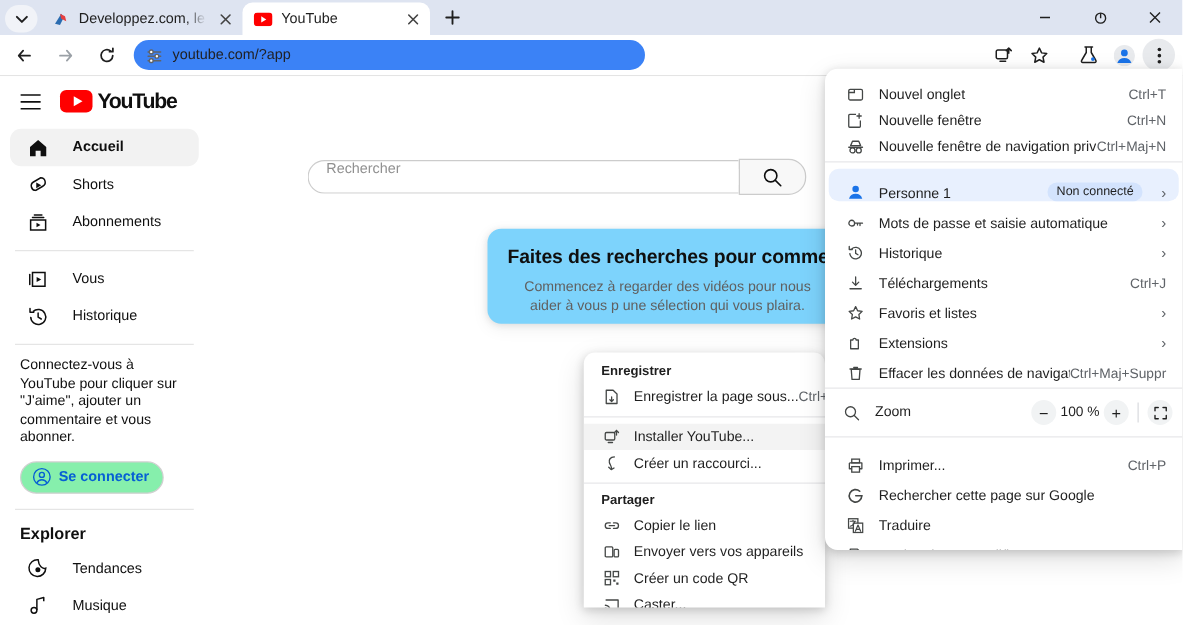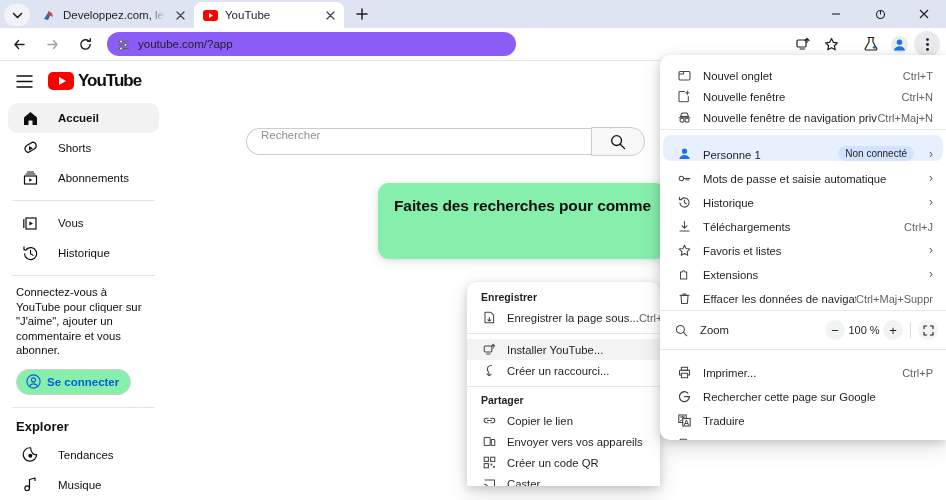--- a/index.html
+++ b/index.html
@@ -53,21 +53,21 @@
 
   .toolbar {
     position: absolute; left: 0; top: 28px; width: 946px; height: 33px;
     background: #ffffff; display: flex; align-items: center;
     border-bottom: 1px solid #e4e4e4;
   }
   .tbtn { width: 28px; height: 28px; margin-left: 5px; border-radius: 14px;
           display: flex; align-items: center; justify-content: center; cursor: pointer; }
   .omnibox {
     margin-left: 8px; height: 24px; flex: 1 1 auto; max-width: 700px;
-    background: #8b5cf6; border-radius: 12px;
+    background: #3b82f6; border-radius: 12px;
     display: flex; align-items: center; padding: 0 10px; gap: 8px;
     font-size: 11.5px; color: #202124; cursor: text;
   }
   .omnispacer { flex: 1 1 auto; }
   .tbtn-right { width: 26px; height: 26px; border-radius: 13px;
           display: flex; align-items: center; justify-content: center; cursor: pointer; margin-right: 2px; }
   .tbtn-right.active { background: #e8eaed; }
 
   
   .page { position: absolute; left: 0; top: 61px; width: 946px; height: 439px; background: #ffffff; overflow: hidden; }
@@ -95,22 +95,22 @@
   .sb-item.sel { background: #f2f2f2; font-weight: bold; }
   .sb-icon { width: 20px; height: 20px; display: flex; align-items: center; justify-content: center; flex: none; }
   .sb-sep { height: 1px; background: #e5e5e5; margin: 7px 12px 7px 12px; }
   .sb-note { font-size: 11.3px; line-height: 14.5px; color: #0f0f0f; padding: 2px 16px 0 16px; }
   .sb-signin { margin: 11px 0 0 16px; display: inline-flex; align-items: center; gap: 6px;
     border: 1px solid #d0d0d0; border-radius: 16px; height: 26px; padding: 0 11px 0 9px;
     color: #065fd4; font-size: 11.5px; font-weight: bold; cursor: pointer; background: #86efac; }
   .sb-title { font-size: 13px; font-weight: bold; color: #0f0f0f; padding: 4px 0 6px 16px; }
 
   .yt-card {
-    position: absolute; left: 378px; top: 122px; width: 288px; height: 76px;
-    background: #86efac; border-radius: 11px;
+    position: absolute; left: 390px; top: 122px; width: 288px; height: 76px;
+    background: #7dd3fc; border-radius: 11px;
     box-shadow: 0 1px 6px rgba(0,0,0,.10), 0 4px 14px rgba(0,0,0,.06);
     padding: 14px 16px 0 16px; text-align: center; overflow: hidden;
   }
   .yt-card h2 { font-size: 15.5px; font-weight: bold; color: #0f0f0f; white-space: nowrap; letter-spacing: -.1px; }
   .yt-card p { font-size: 11.3px; color: #606060; line-height: 15px; margin-top: 8px; }
 
   
   .menu {
     position: absolute; right: 0; top: 55px; width: 286px; height: 385px;
     background: #ffffff; border-radius: 10px 0 0 10px;
@@ -406,20 +406,21 @@
         <span>Musique</span>
       </div>
       <div class="sb-item">
         
         
       </div>
     </div>
 
     <div class="yt-card">
       <h2>Faites des recherches pour comme</h2>
+      <p>Commencez à regarder des vidéos pour nous aider à vous p une sélection qui vous plaira.</p>
     </div>
   </div>
 
   <div class="submenu">
     <div class="sm-head">Enregistrer</div>
 
     <div class="smi">
       <span class="micon">
         <svg width="13" height="13" viewBox="0 0 13 13">
             <path d="M2 1.2 H7.5 L10.6 4.2 V11.8 H2 Z" fill="none" stroke="#444746" stroke-width="1.05" stroke-linejoin="round"></path>

